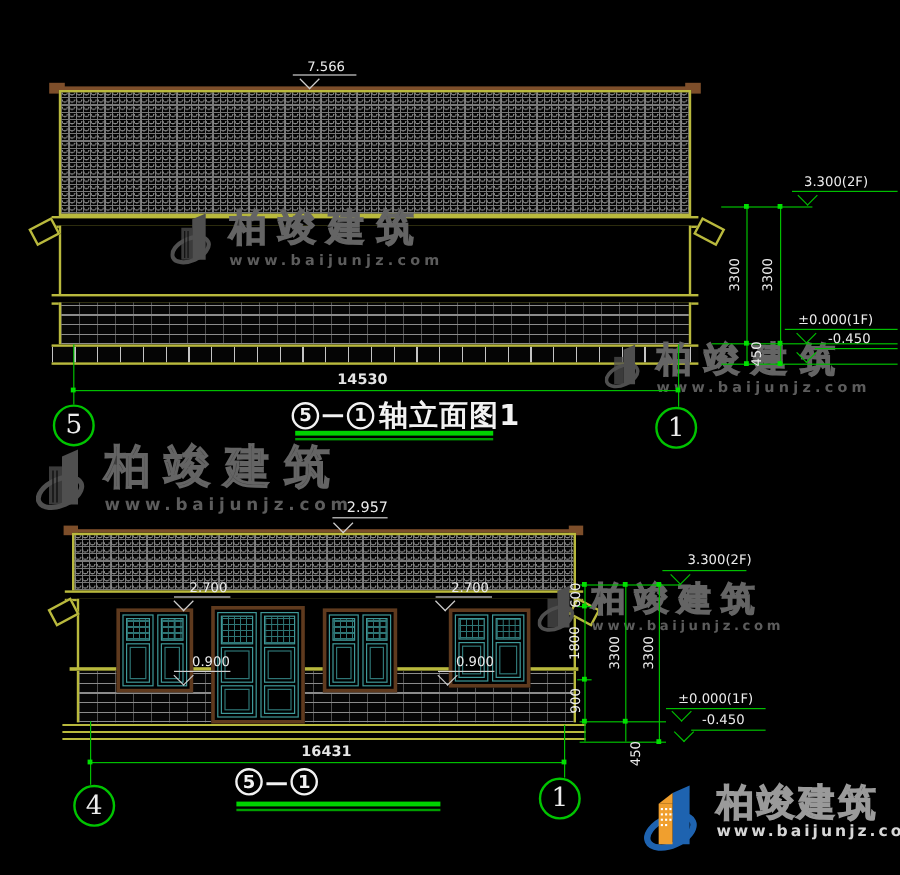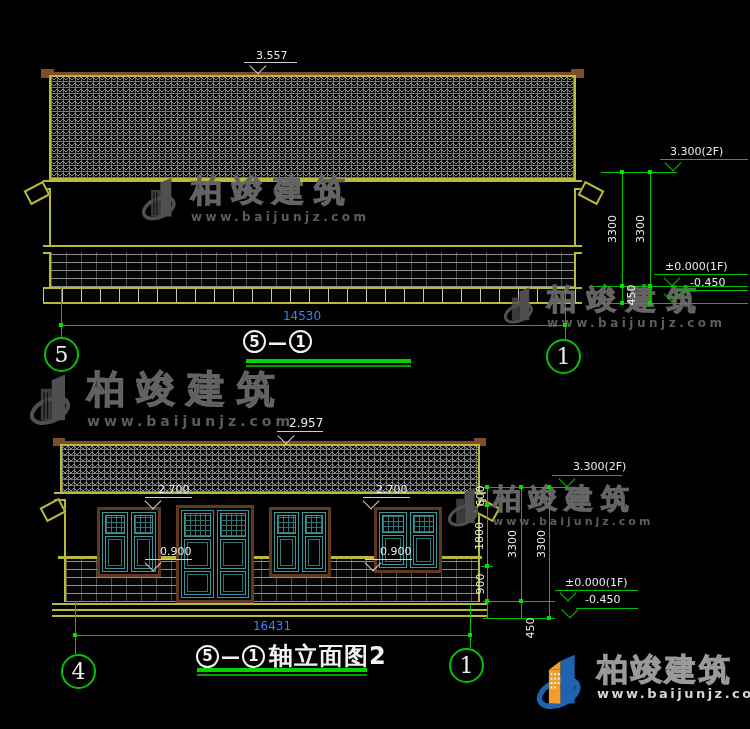--- a/index.html
+++ b/index.html
@@ -40,21 +40,21 @@
                      repeating-linear-gradient(0deg,#2e7575 0 1px,transparent 1px 5px);}
   .leaf-mid{flex:1;margin:1px;border:1px solid #3f9898;position:relative;}
   .leaf-mid:before{content:"";position:absolute;inset:2px;border:1px solid #2e7575;}
   .leaf-low{height:26%;margin:1px;border:1px solid #3f9898;position:relative;}
   .leaf-low:before{content:"";position:absolute;inset:2px;border:1px solid #2e7575;}
   
   .gl{position:absolute;background:#00bf00;z-index:3;}
   .wl{position:absolute;background:#cfcfcf;z-index:3;}
   .dot{position:absolute;width:4px;height:4px;background:#00e000;transform:translate(-50%,-50%);z-index:4;}
   .lvl{position:absolute;font-size:11px;color:#ececec;white-space:nowrap;z-index:4;}
-  .hdim{position:absolute;font-size:12px;color:#3b82f6;transform:translate(-50%,-100%);white-space:nowrap;z-index:4;}
+  .hdim{position:absolute;font-size:12px;color:#e5e5e5;transform:translate(-50%,-100%);white-space:nowrap;z-index:4;font-weight:bold;}
   .vdim{position:absolute;font-size:11px;color:#ececec;transform:translate(-50%,-50%) rotate(-90deg);white-space:nowrap;z-index:4;}
   .vee{position:absolute;width:11px;height:11px;border-left:1.5px solid #cfcfcf;border-bottom:1.5px solid #cfcfcf;transform:rotate(-45deg);z-index:3;}
   .vee.g{border-color:#00bf00;}
   .axis{position:absolute;width:31px;height:31px;border:2px solid #00c400;border-radius:50%;color:#ececec;
         font-size:22px;display:flex;align-items:center;justify-content:center;z-index:4;font-family:"DejaVu Serif",serif;}
   .fig-title{position:absolute;display:flex;align-items:center;gap:4px;color:#f2f2f2;z-index:4;}
   .tcircle{width:23px;height:23px;border:2px solid #f2f2f2;border-radius:50%;font-size:15px;font-weight:bold;
            display:flex;align-items:center;justify-content:center;box-sizing:border-box;}
   .tdash{font-size:19px;font-weight:bold;margin:0 -2px;}
   .tlabel{font-size:24px;font-weight:bold;letter-spacing:1px;}
@@ -66,21 +66,21 @@
   .wm-url{color:#5c5c5c;font-weight:bold;white-space:nowrap;}
   .footer-logo{position:absolute;display:flex;align-items:flex-start;gap:5px;z-index:4;}
   .ft-brand{font-size:31px;font-weight:bold;color:#262626;-webkit-text-stroke:1.2px #9a9a9a;letter-spacing:3px;line-height:1.1;white-space:nowrap;}
   .ft-url{font-size:13px;font-weight:bold;color:#d6d6d6;letter-spacing:2.5px;white-space:nowrap;}
 </style>
 </head>
 <body>
 
 <div id="canvas">
 
-  <div class="lvl" style="left:256px;top:49px;">3.557</div>
+  <div class="lvl" style="left:256px;top:49px;">7.566</div>
   <div class="wl" style="left:244px;top:62px;width:53px;height:1px;"></div>
   <div class="vee" style="left:252px;top:60px;"></div>
 
   <div class="bld ridgeline" style="left:47px;top:72px;width:531px;"></div>
   <div class="bld cap" style="left:41px;top:69px;"></div>
   <div class="bld cap" style="left:571px;top:69px;"></div>
   <div class="bld tiles" style="left:49px;top:75px;width:523px;height:101px;"></div>
   <div class="bld band" style="left:43px;top:180px;width:539px;height:6px;"></div>
   <div class="bld wall" style="left:49px;top:188px;width:523px;height:57px;"></div>
   <div class="bld band" style="left:43px;top:245px;width:539px;height:5px;"></div>
@@ -120,20 +120,21 @@
   <div class="dot" style="left:61px;top:325px;"></div>
   <div class="dot" style="left:565px;top:325px;"></div>
   <div class="hdim" style="left:302px;top:323px;">14530</div>
 
   <div class="axis" style="left:44px;top:337px;">5</div>
   <div class="axis" style="left:546px;top:339px;">1</div>
   <div class="fig-title" style="left:243px;top:330px;">
     <span class="tcircle">5</span>
     <span class="tdash">—</span>
     <span class="tcircle">1</span>
+    <span class="tlabel">轴立面图1</span>
   </div>
   <div class="uline" style="left:246px;top:359px;width:165px;height:4px;background:#00d400;"></div>
   <div class="uline" style="left:246px;top:365px;width:165px;height:2px;background:#009e00;"></div>
 
   <div class="lvl" style="left:289px;top:416px;font-size:12px;">2.957</div>
   <div class="wl" style="left:277px;top:431px;width:46px;height:1px;"></div>
   <div class="vee" style="left:280px;top:430px;"></div>
 
   <div class="bld ridgeline" style="left:58px;top:441px;width:424px;"></div>
   <div class="bld cap" style="left:53px;top:438px;width:12px;height:8px;"></div>
@@ -242,21 +243,20 @@
   <div class="dot" style="left:75px;top:635px;"></div>
   <div class="dot" style="left:470px;top:635px;"></div>
   <div class="hdim" style="left:272px;top:633px;">16431</div>
 
   <div class="axis" style="left:61px;top:654px;">4</div>
   <div class="axis" style="left:449px;top:648px;">1</div>
   <div class="fig-title" style="left:196px;top:640px;">
     <span class="tcircle">5</span>
     <span class="tdash">—</span>
     <span class="tcircle">1</span>
-    <span class="tlabel">轴立面图2</span>
   </div>
   <div class="uline" style="left:197px;top:668px;width:170px;height:4px;background:#00d400;"></div>
   <div class="uline" style="left:197px;top:674px;width:170px;height:2px;background:#009e00;"></div>
 
   <div class="wm" style="left:142px;top:174px;">
     <svg width="42" height="54" viewBox="0 0 60 72">
       <ellipse cx="24" cy="46" rx="23" ry="13" transform="rotate(-24 24 46)" fill="none" stroke="currentColor" stroke-width="5"></ellipse>
       <polygon points="26,10 42,3 42,58 26,58" fill="currentColor"></polygon>
       <rect x="13" y="20" width="13" height="38" fill="currentColor" opacity="0.75"></rect>
       <g stroke="#000" stroke-width="1.5" opacity="0.7">

